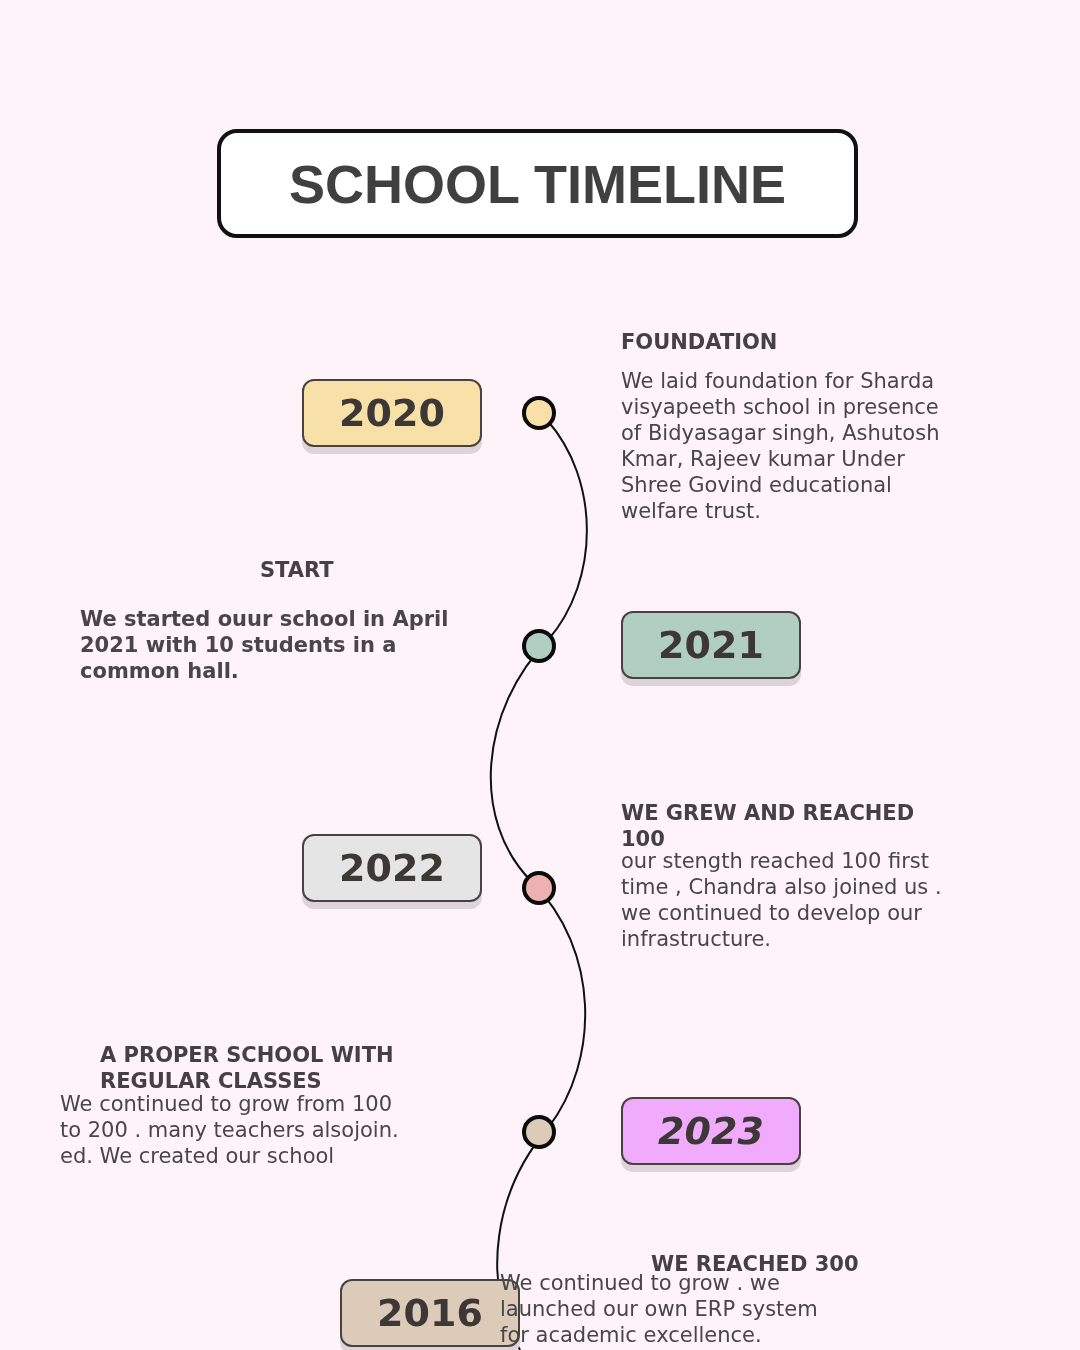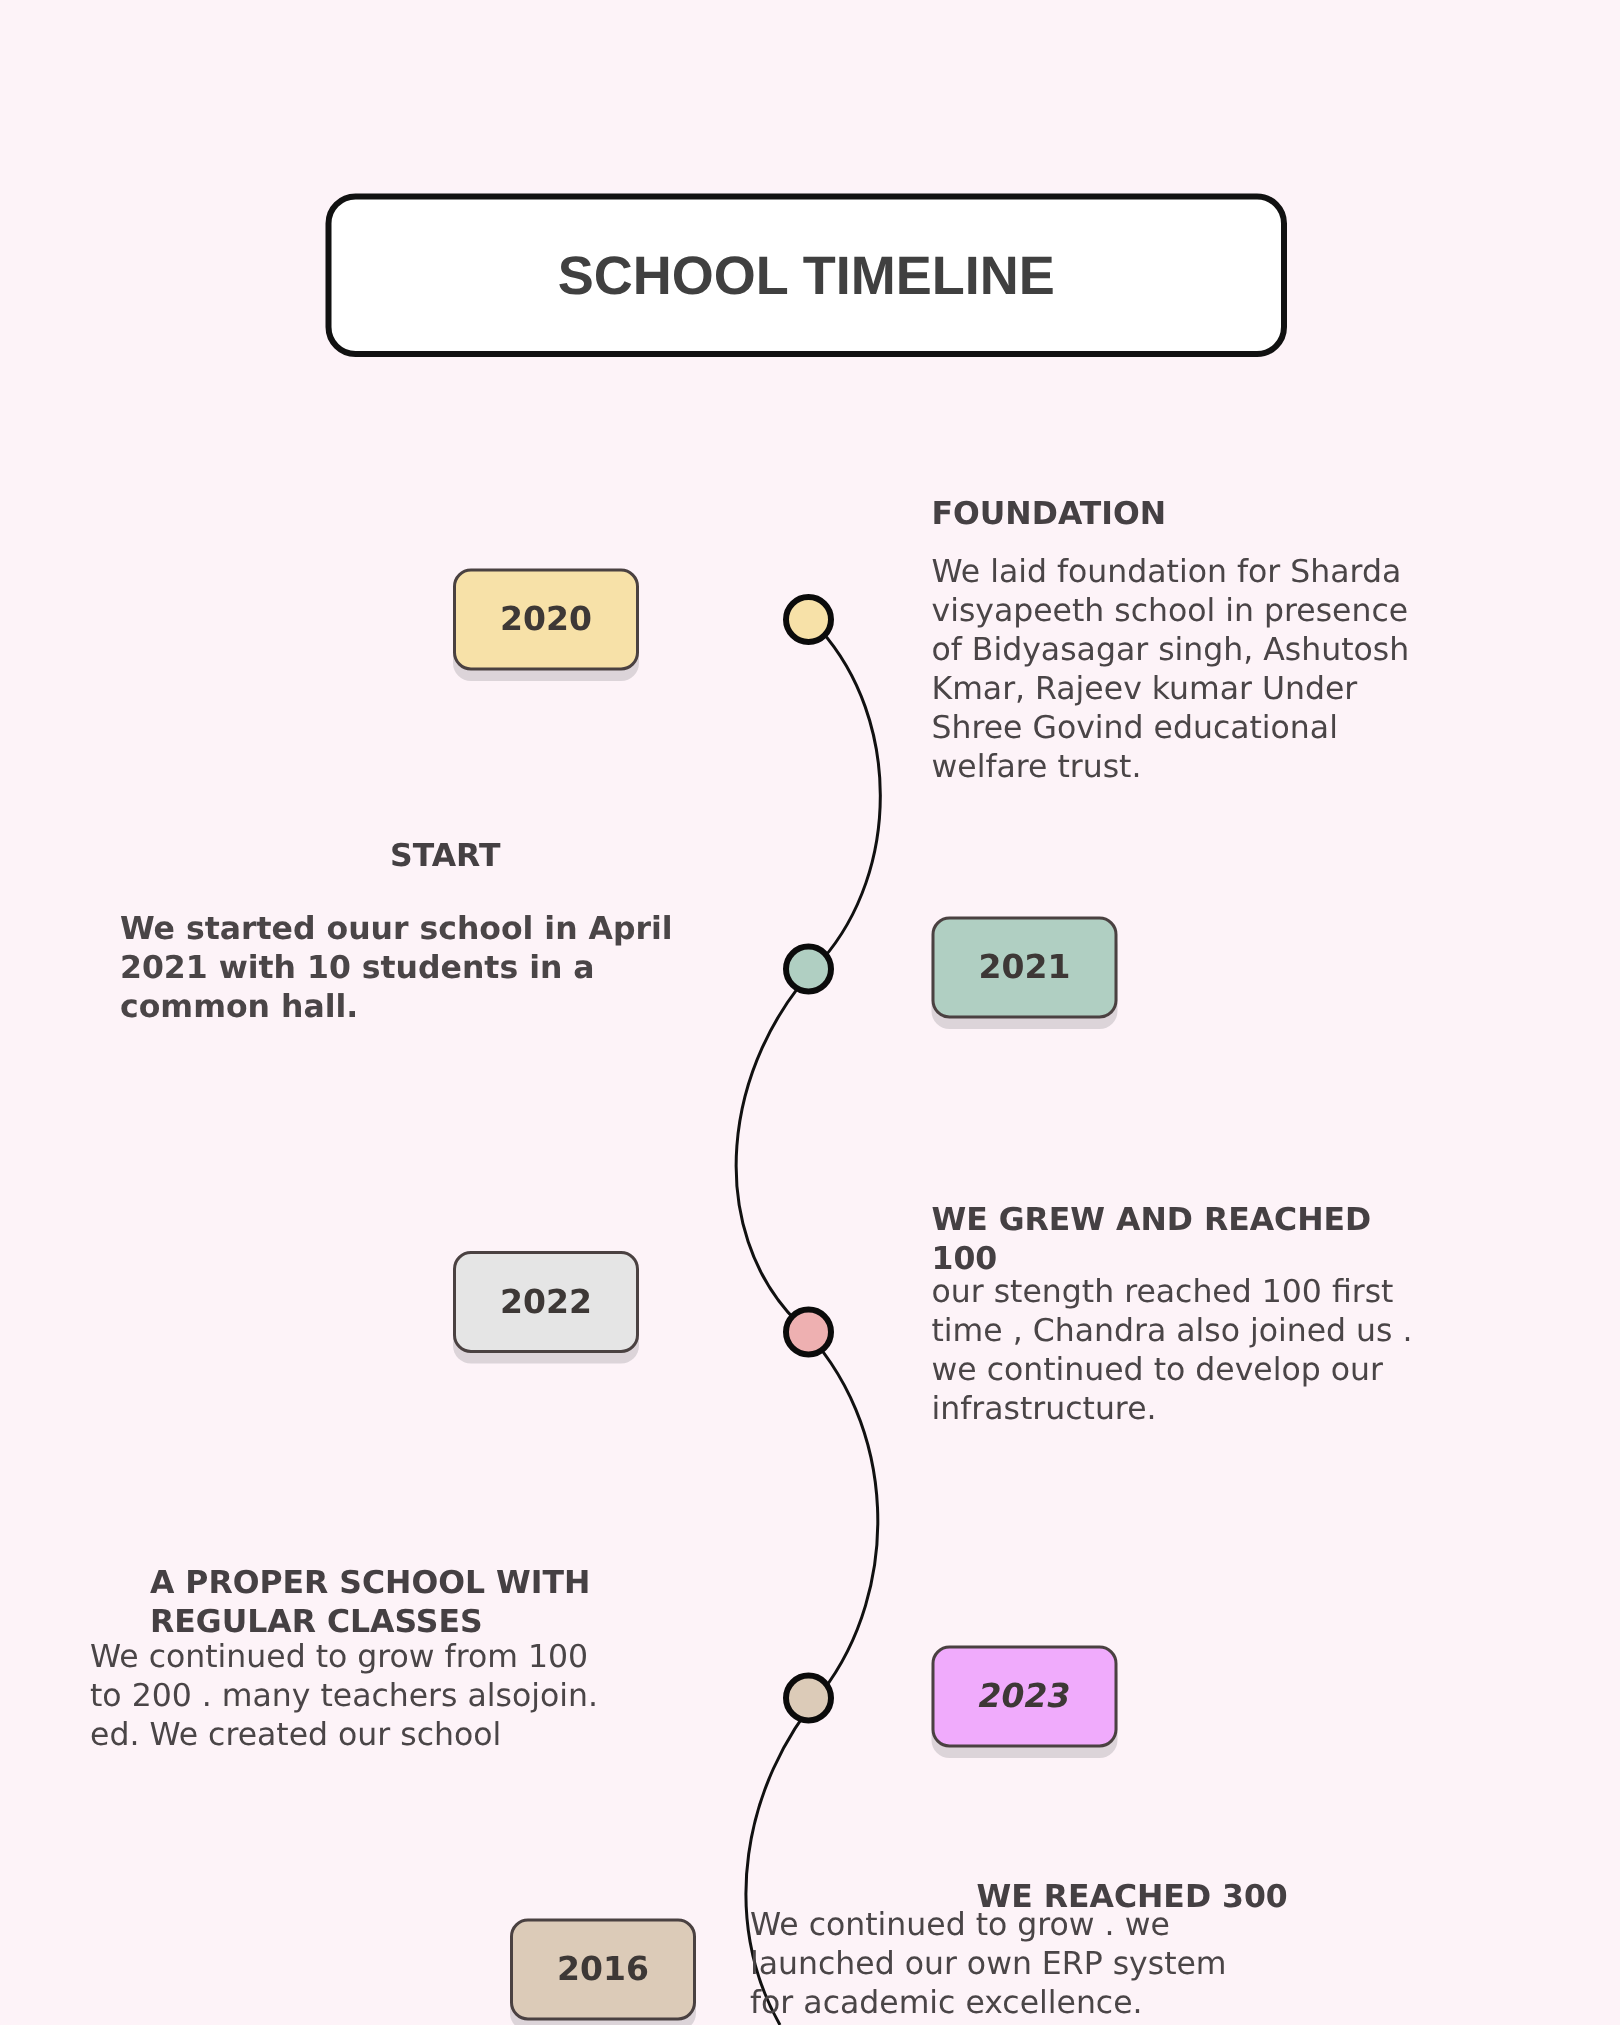--- a/index.html
+++ b/index.html
@@ -13,32 +13,32 @@
     .title-box {
       position: absolute; left: 217px; top: 129px;
       width: 641px; height: 109px;
       border: 4px solid #111; border-radius: 20px;
       background: #ffffff;
       box-sizing: border-box;
       display: flex; align-items: center; justify-content: center;
     }
     .title-box span {
       font-family: "Liberation Sans", sans-serif;
-      font-weight: bold; font-size: 36px; color: #404040;
+      font-weight: bold; font-size: 54px; color: #404040;
       letter-spacing: 0px;
     }
     svg.curve { position: absolute; left: 0; top: 0; }
     .year {
       position: absolute;
-      width: 124px; height: 68px;
+      width: 180px; height: 68px;
       border: 2px solid #4a4141; border-radius: 12px;
       box-sizing: border-box;
       display: flex; align-items: center; justify-content: center;
       font-family: "DejaVu Sans", sans-serif;
-      font-weight: bold; font-size: 22px; color: #3d3836;
+      font-weight: bold; font-size: 38px; color: #3d3836;
       box-shadow: 0 7px 0 #dcd4d9;
     }
     .dot {
       position: absolute; width: 34px; height: 34px;
       border: 4px solid #0b0b0b; border-radius: 50%;
       box-sizing: border-box;
     }
     .heading {
       position: absolute;
       font-family: "DejaVu Sans", sans-serif;

